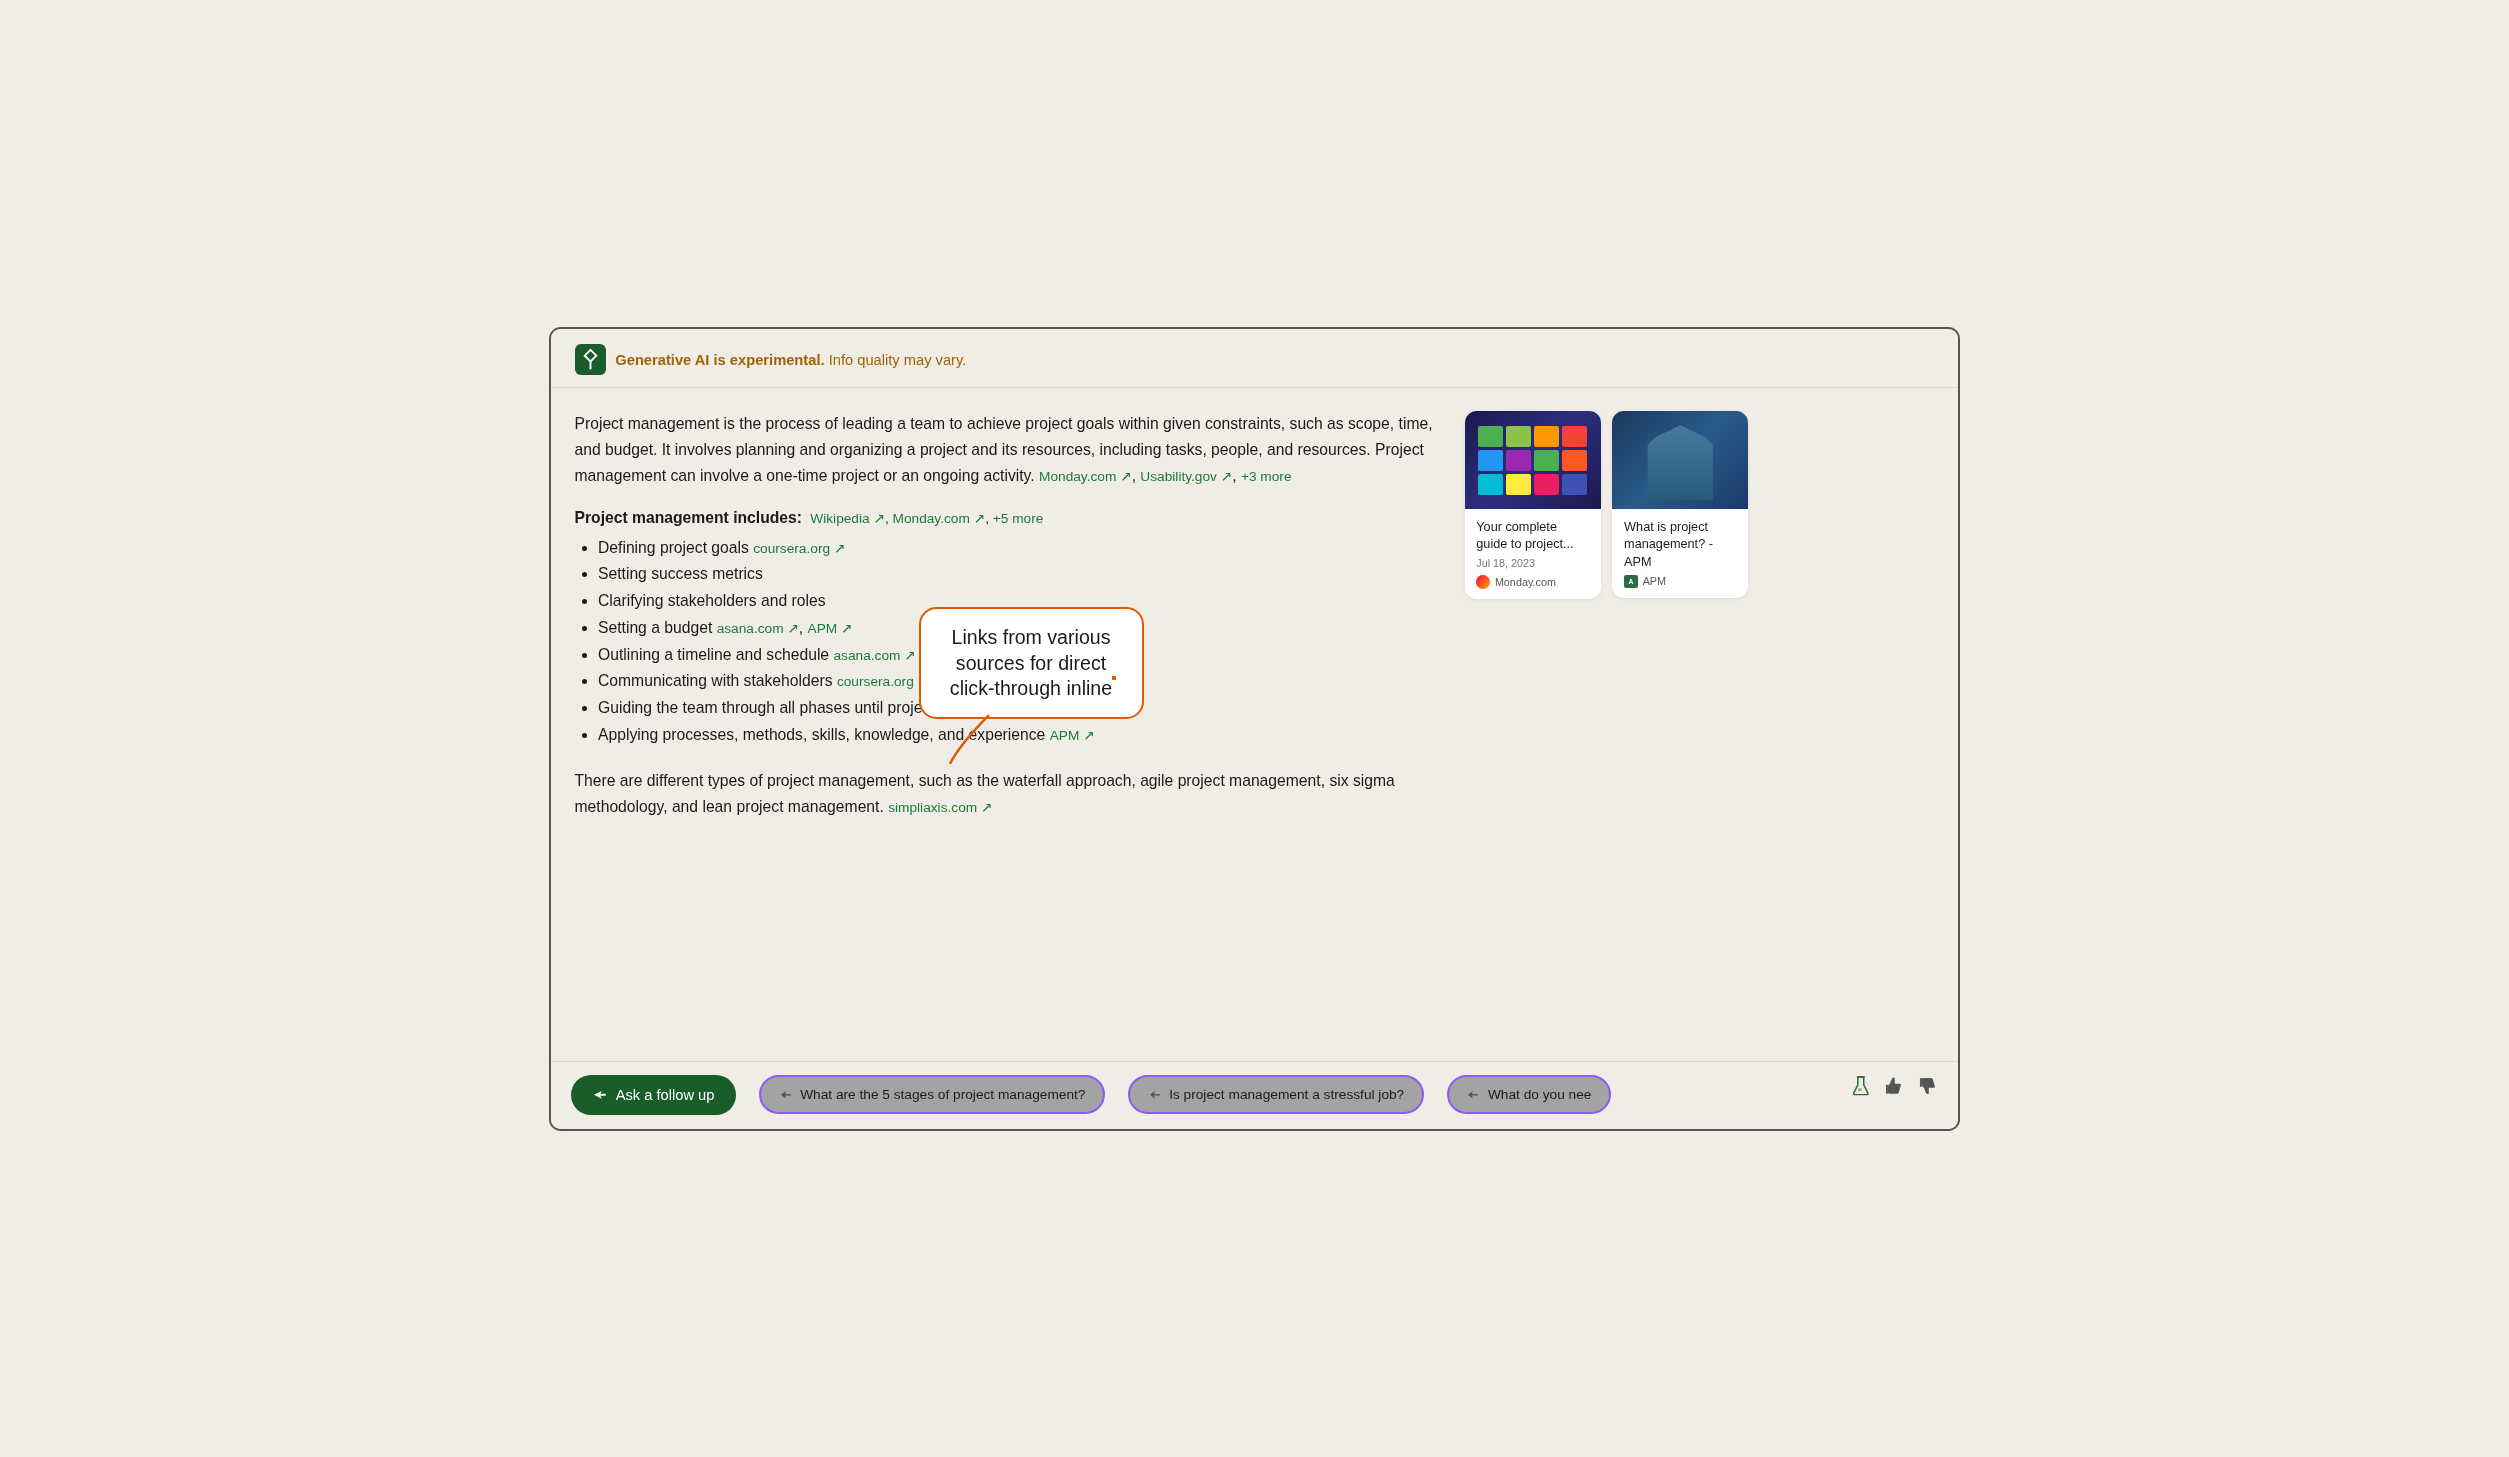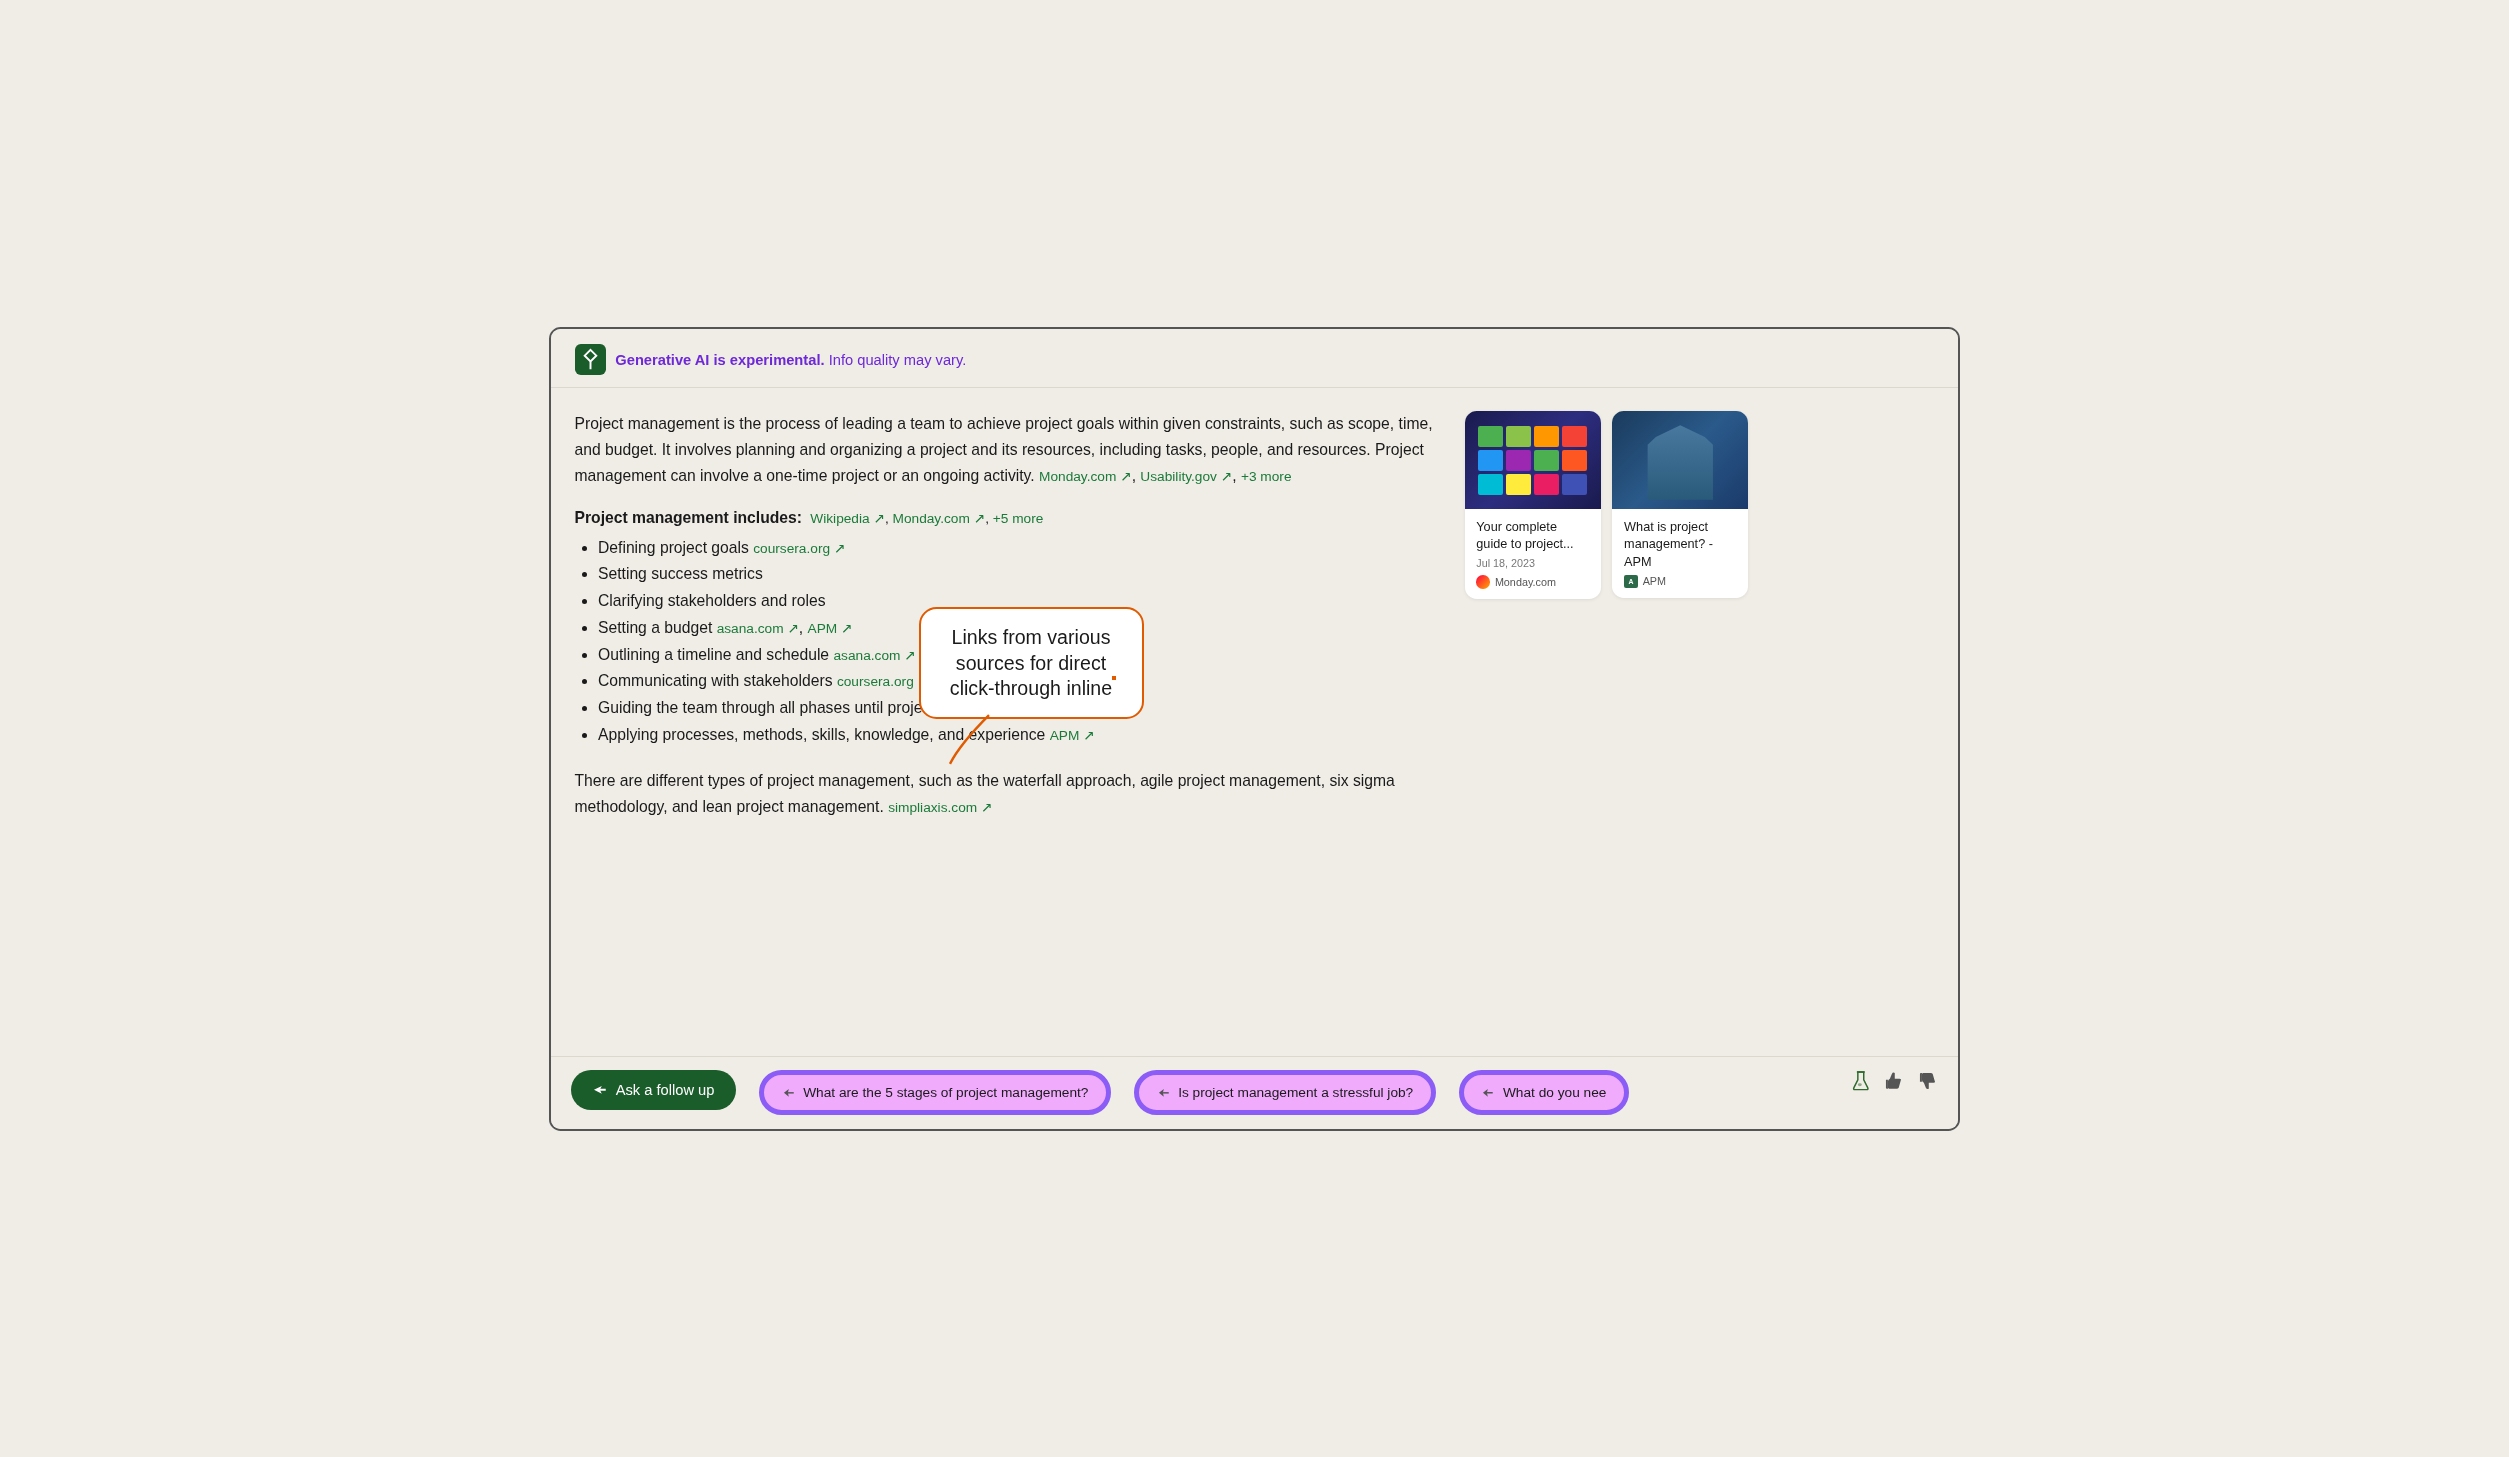--- a/index.html
+++ b/index.html
@@ -33,21 +33,21 @@
       border-bottom: 1px solid #ddd8ce;
       background: #f0ede6;
     }
     .top-bar-logo {
       width: 31px;
       height: 31px;
       flex-shrink: 0;
     }
     .top-bar-text {
       font-size: 14.7px;
-      color: #6d28d9;
+      color: #a16207;
     }
     .top-bar-text strong {
       font-weight: 700;
     }
     
     .main-content {
       display: flex;
       flex: 1;
       padding: 23.5px 23.5px 0 23.5px;
       gap: 25px;
@@ -274,22 +274,22 @@
       font-size: 14.7px;
       font-weight: 500;
       cursor: pointer;
       display: flex;
       align-items: center;
       gap: 7.8px;
       white-space: nowrap;
       flex-shrink: 0;
     }
     .followup-chip {
-      background: #f0abfc;
-      border: 5px solid #8b5cf6;
+      background: #a3a3a3;
+      border: 2px solid #8b5cf6;
       border-radius: 49px;
       padding: 9.8px 17.6px;
       font-size: 13.7px;
       color: #1a1a1a;
       cursor: pointer;
       display: flex;
       align-items: center;
       gap: 7.8px;
       white-space: nowrap;
       flex-shrink: 0;

